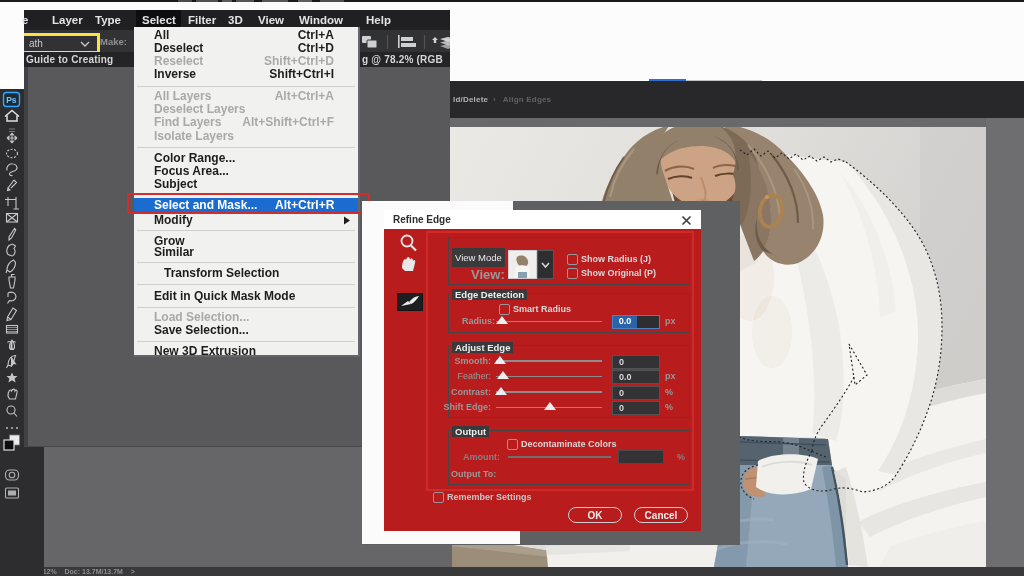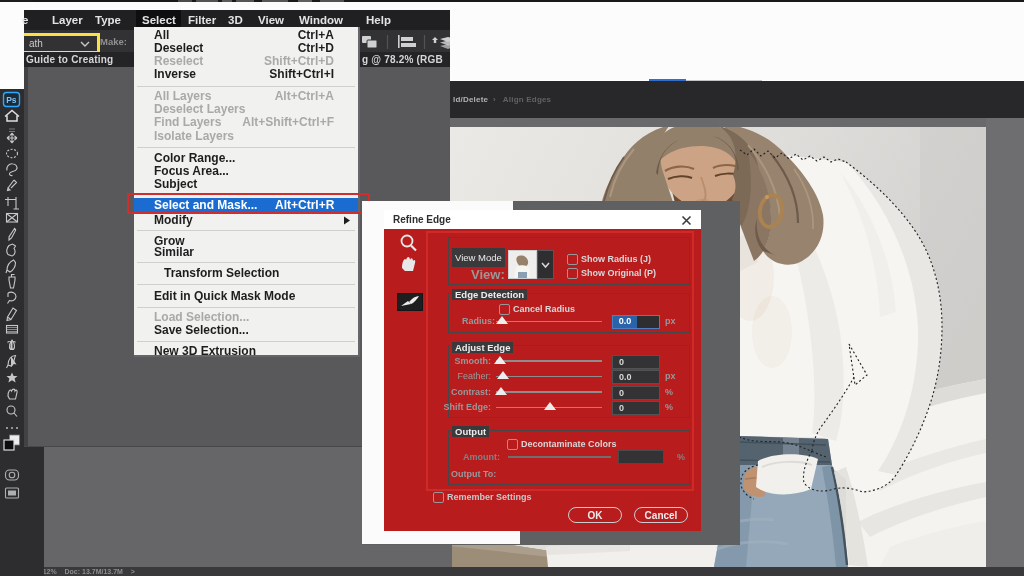--- a/index.html
+++ b/index.html
@@ -326,21 +326,21 @@
         <path d="M4,12 L7.5,16 L11,12" stroke="#d8d8d8" stroke-width="1.5" fill="none"></path>
       </svg>
   </div>
   <div class="ab" style="left:567px;top:254px;width:9px;height:9px;border:1.4px solid #98989a;border-radius:2px;"></div>
   <span class="ab" style="left:581px;top:254px;color:#d8d8da;font-size:9px;font-weight:700;">Show Radius (J)</span>
   <div class="ab" style="left:567px;top:268px;width:9px;height:9px;border:1.4px solid #98989a;border-radius:2px;"></div>
   <span class="ab" style="left:581px;top:268px;color:#d8d8da;font-size:9px;font-weight:700;">Show Original (P)</span>
 
   <span class="ab" style="left:452px;top:289px;color:#ececec;font-size:9.5px;font-weight:700;background:#3a3a3c;padding:0 3px;">Edge Detection</span>
   <div class="ab" style="left:499px;top:304px;width:9px;height:9px;border:1.4px solid #98989a;border-radius:2px;"></div>
-  <span class="ab" style="left:513px;top:304px;color:#d8d8da;font-size:9px;font-weight:700;">Cancel Radius</span>
+  <span class="ab" style="left:513px;top:304px;color:#d8d8da;font-size:9px;font-weight:700;">Smart Radius</span>
   <span class="ab" style="left:462px;top:316px;color:#98989a;font-size:9px;font-weight:700;">Radius:</span>
   <div class="ab" style="left:496px;top:320.5px;width:106px;height:1.5px;background:#8d8d8f;"></div>
   <svg class="ab" style="left:495px;top:315px;" width="14" height="10">
       <path d="M7,1 L13,9 L1,9 Z" fill="#ededed"></path>
     </svg>
   <div class="ab" style="left:612px;top:315px;width:46px;height:12px;background:#2e2e30;border:1.2px solid #4a7fc1;">
     <div class="ab" style="left:0;top:0;width:24px;height:12px;background:#2b63a8;color:#fff;font-size:9px;font-weight:700;text-align:center;">0.0</div>
   </div>
   <span class="ab" style="left:665px;top:316px;color:#98989a;font-size:9px;font-weight:700;">px</span>
 

